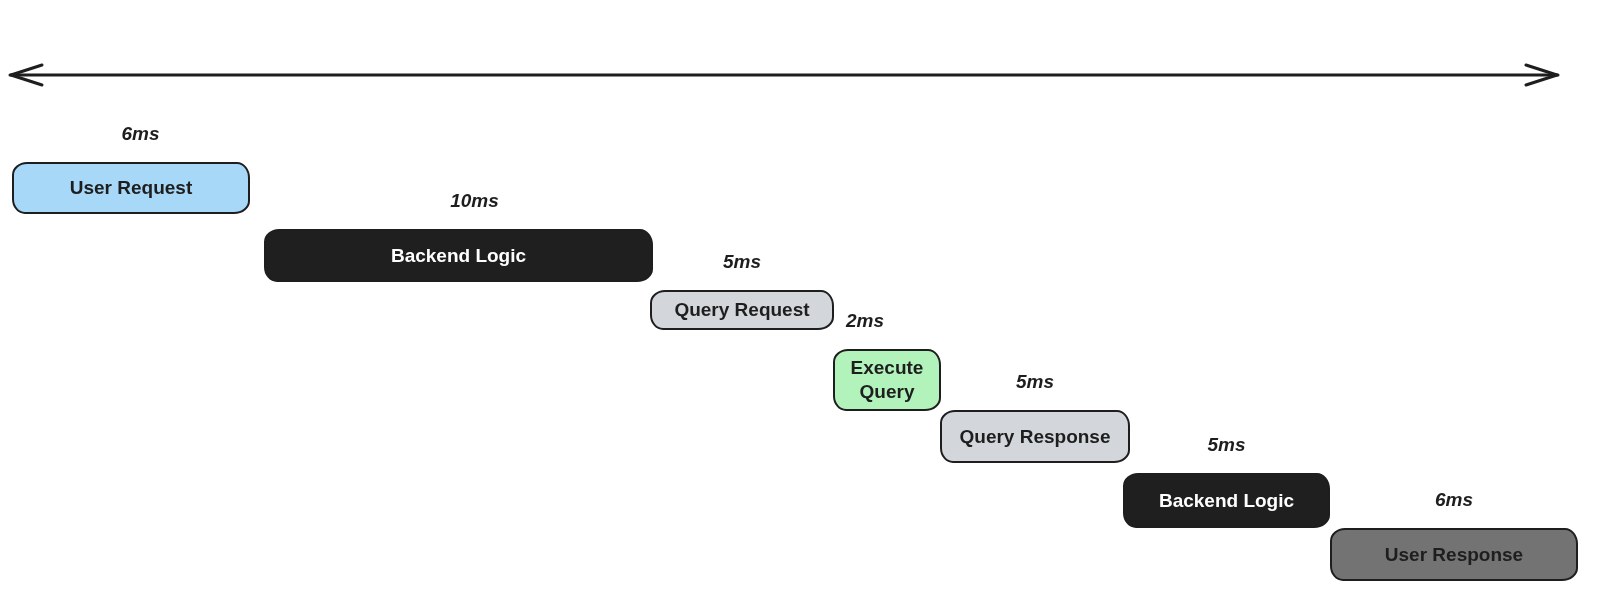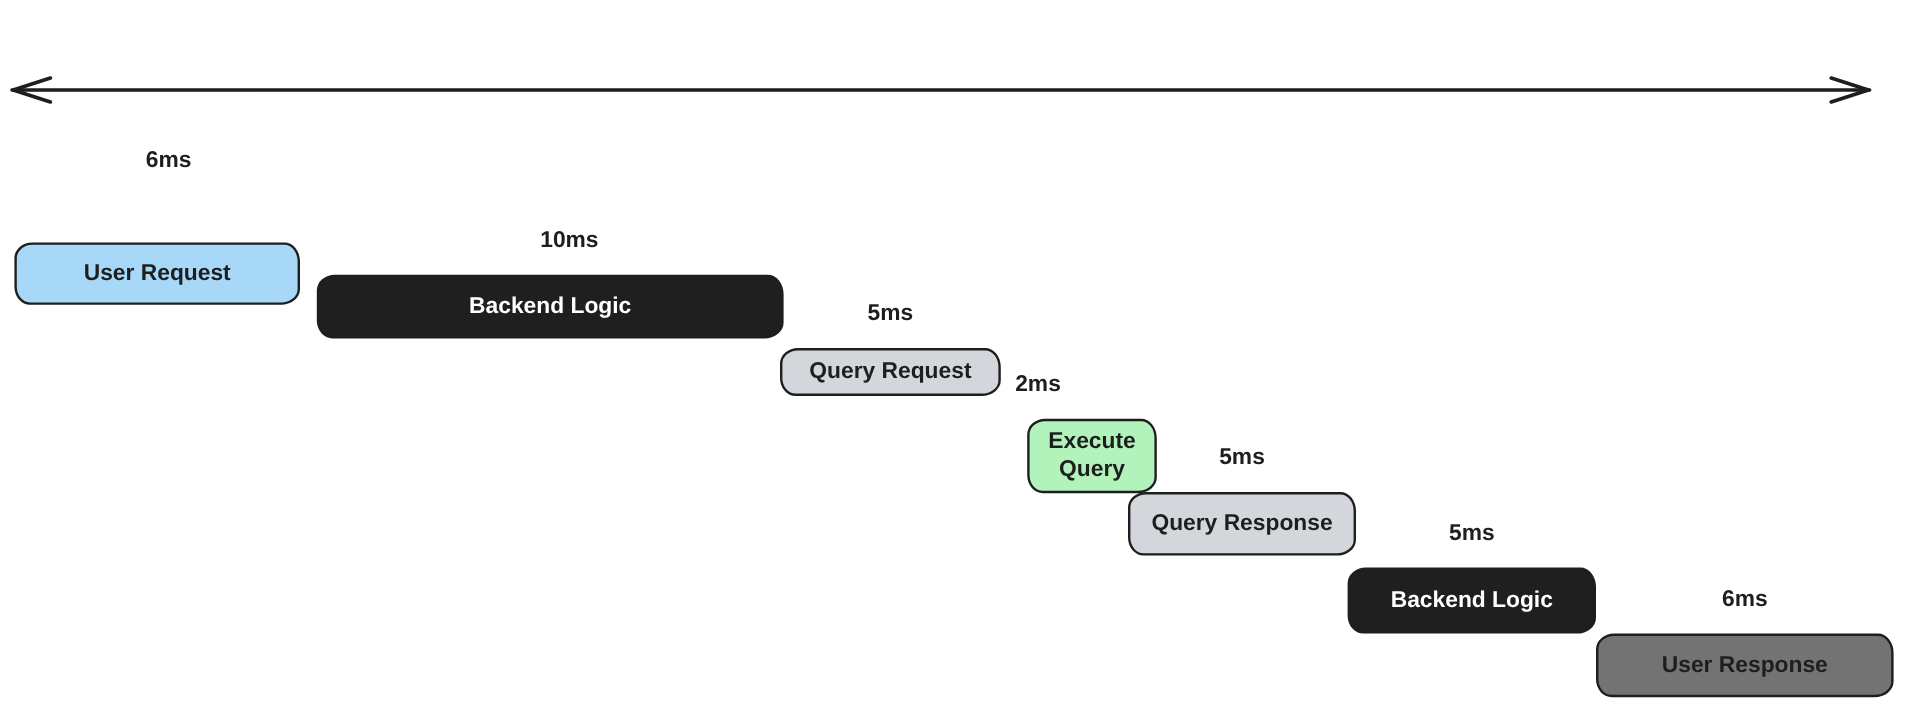--- a/index.html
+++ b/index.html
@@ -33,20 +33,21 @@
   }
 
   .duration-label {
     position: absolute;
     text-align: center;
     font-size: 19px;
     font-weight: 700;
     color: #1e1e1e;
     line-height: 24px;
     pointer-events: none;
+    font-style: italic;
   }
 
   .step-box {
     position: absolute;
     box-sizing: border-box;
     border: 2.5px solid #1e1e1e;
     border-radius: 15px 13px 16px 13px / 13px 16px 13px 15px;
     display: flex;
     align-items: center;
     justify-content: center;
@@ -65,42 +66,42 @@
 
   <svg class="arrow-svg" width="1600" height="36" viewBox="0 0 1600 36">
     <line x1="10" y1="17" x2="1558" y2="17" stroke="#1e1e1e" stroke-width="3" stroke-linecap="round"></line>
     <polyline points="42,7 11,17 42,27" fill="none" stroke="#1e1e1e" stroke-width="3" stroke-linecap="round" stroke-linejoin="round"></polyline>
     <polyline points="1526,7 1557,17 1526,27" fill="none" stroke="#1e1e1e" stroke-width="3" stroke-linecap="round" stroke-linejoin="round"></polyline>
   </svg>
 
   <div id="steps">
   <div class="step" style="display:contents">
     <div class="duration-label" style="left: 12px; top: 122px; width: 257px;">6ms</div>
-    <div class="step-box" style="left: 12px; top: 162px; width: 238px; height: 52px; background: rgb(167, 216, 248); color: rgb(30, 30, 30); margin-top: 40px;">
+    <div class="step-box" style="left: 12px; top: 162px; width: 238px; height: 52px; background: rgb(167, 216, 248); color: rgb(30, 30, 30);">
       <span class="step-box-label">User Request</span>
     </div>
   </div>
 
   <div class="step" style="display:contents">
     <div class="duration-label" style="left: 280px; top: 189px; width: 389px;">10ms</div>
     <div class="step-box" style="left: 264px; top: 229px; width: 389px; height: 53px; background: rgb(31, 31, 31); color: rgb(255, 255, 255);">
       <span class="step-box-label">Backend Logic</span>
     </div>
   </div>
 
   <div class="step" style="display:contents">
     <div class="duration-label" style="left: 650px; top: 250px; width: 184px;">5ms</div>
     <div class="step-box" style="left: 650px; top: 290px; width: 184px; height: 40px; background: rgb(211, 215, 219); color: rgb(30, 30, 30);">
       <span class="step-box-label">Query Request</span>
     </div>
   </div>
 
   <div class="step" style="display:contents">
     <div class="duration-label" style="left: 811px; top: 309px; width: 108px;">2ms</div>
-    <div class="step-box" style="left: 856px; top: 349px; width: 108px; height: 62px; background: rgb(178, 242, 187); color: rgb(30, 30, 30);">
+    <div class="step-box" style="left: 833px; top: 349px; width: 108px; height: 62px; background: rgb(178, 242, 187); color: rgb(30, 30, 30);">
       <span class="step-box-label">Execute Query</span>
     </div>
   </div>
 
   <div class="step" style="display:contents">
     <div class="duration-label" style="left: 940px; top: 370px; width: 190px;">5ms</div>
     <div class="step-box" style="left: 940px; top: 410px; width: 190px; height: 53px; background: rgb(211, 215, 219); color: rgb(30, 30, 30); text-align: center;">
       <span class="step-box-label">Query Response</span>
     </div>
   </div>

